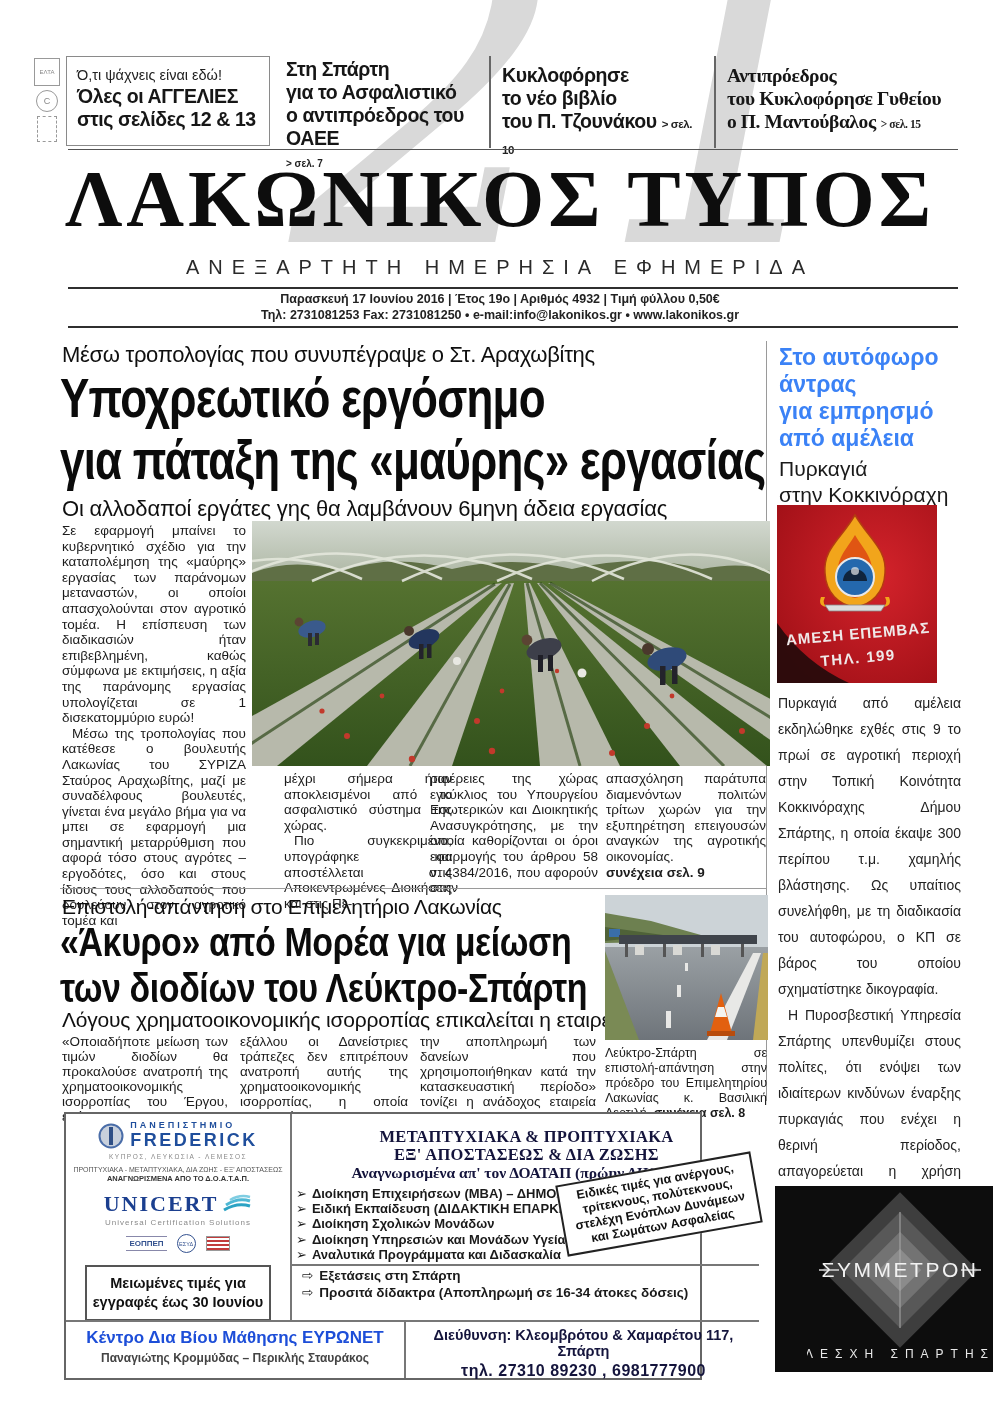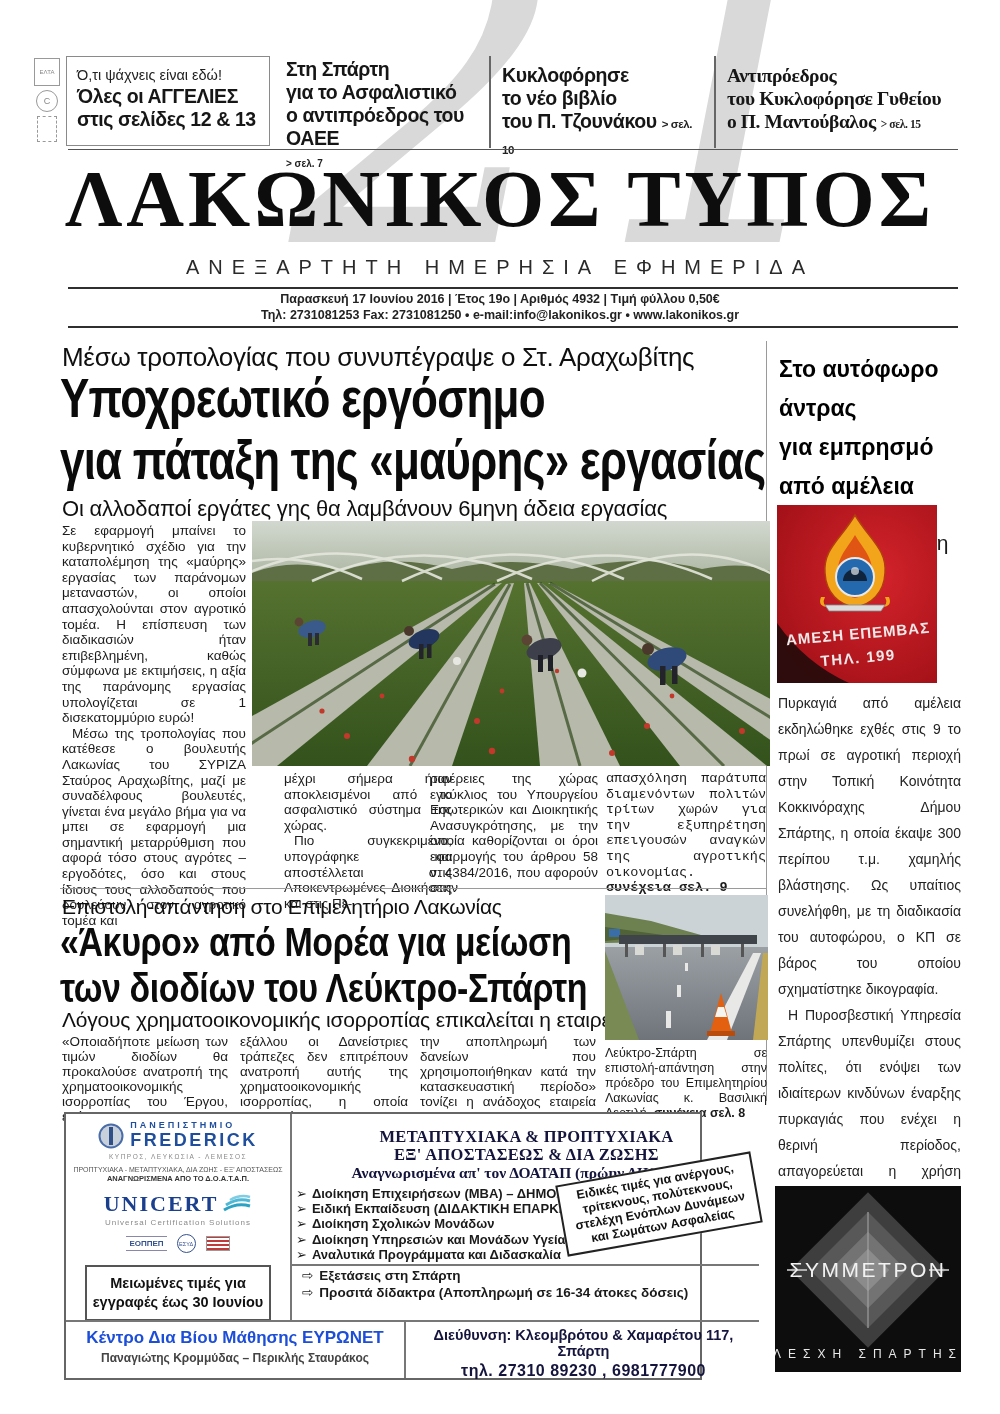--- a/index.html
+++ b/index.html
@@ -20,33 +20,33 @@
   .t-small{font-size:14.5px;color:#222;line-height:20px;}
   .t-line{font-size:19.5px;font-weight:bold;line-height:23px;color:#161616;letter-spacing:-0.4px;}
   .pageref{font-size:10px;font-weight:bold;color:#222;margin-top:8px;}
   .pageref-inline{font-size:11.5px;font-weight:bold;color:#222;margin-left:5px;}
   .vdiv{position:absolute;width:1.5px;background:#666;}
   .mast-title{left:40px;right:40px;top:154px;text-align:center;font-family:"Liberation Serif",serif;
               font-weight:bold;font-size:80px;letter-spacing:4px;color:#0d0d0d;white-space:nowrap;}
   .mast-sub{left:0;right:0;top:256px;text-align:center;font-size:20px;letter-spacing:9px;color:#2a2a2a;}
   .dateline{left:0;right:0;text-align:center;font-size:12.5px;font-weight:bold;color:#222;}
   
-  .kicker{font-size:26px;color:#0f0f0f;letter-spacing:-0.3px;white-space:nowrap;}
+  .kicker{font-size:22px;color:#0f0f0f;letter-spacing:-0.3px;white-space:nowrap;}
   .hl1{font-size:55px;font-weight:bold;letter-spacing:-1px;line-height:58px;white-space:nowrap;
        transform:scaleX(.8);transform-origin:0 50%;color:#0b0b0b;}
   .hl2{font-size:40px;font-weight:bold;letter-spacing:-0.5px;line-height:44px;white-space:nowrap;
        transform:scaleX(.85);transform-origin:0 50%;color:#0b0b0b;}
   .subhead{font-size:22px;color:#101010;letter-spacing:-0.2px;white-space:nowrap;}
   .bodytext{font-size:13.5px;line-height:15.6px;text-align:justify;color:#1c1c1c;}
   .bodytext p{margin:0;}
   .bodytext p+p{text-indent:10px;}
   .contd{font-weight:bold;}
   .caption{font-size:12.5px;line-height:15px;text-align:justify;color:#1a1a1a;}
   
-  .sb-h{font-size:23px;font-weight:bold;line-height:27px;color:#000000;margin-top:12px;}
+  .sb-h{font-size:23px;font-weight:bold;line-height:27px;color:#3b82f6;}
   .sb-s{font-size:21px;line-height:26px;color:#1a1a1a;}
   .sb-body{font-size:14px;line-height:26px;text-align:justify;color:#222;}
   .sb-body p{margin:0;}
   .sb-body p+p{text-indent:10px;}
   
   .bigad{left:64px;top:1112px;width:638px;height:268px;border:2px solid #666;background:#fff;box-sizing:border-box;}
   .adL{position:absolute;left:4px;top:6px;width:216px;text-align:center;}
   .fredrow{display:flex;align-items:center;justify-content:center;gap:6px;}
   .fredlbl{font-size:9px;letter-spacing:3px;color:#1f4e9c;font-weight:bold;text-align:left;}
   .fredname{font-size:18px;letter-spacing:2.5px;color:#1f4e9c;font-weight:bold;text-align:left;}
@@ -79,21 +79,21 @@
   .adFoot{position:absolute;left:0;top:206px;width:693px;height:56px;border-top:2px solid #777;}
   .adFootVdiv{position:absolute;left:338px;top:0;width:2px;height:56px;background:#777;}
   .footL{position:absolute;left:0;top:6px;width:338px;text-align:center;}
   .footL .l1{font-size:17px;font-weight:bold;color:#1d4ed8;}
   .footL .l2{font-size:12px;font-weight:bold;color:#444;margin-top:3px;}
   .footR{position:absolute;left:342px;top:5px;width:351px;text-align:center;color:#14143c;}
   .footR .l1{font-size:14.5px;font-weight:600;}
   .footR .l1 b{font-weight:bold;}
   .footR .l2{font-size:16px;font-weight:bold;margin-top:3px;letter-spacing:.5px;}
   
-  .symm{left:775px;top:1186px;width:186px;height:186px;background:#0d0d0d;}
+  .symm{left:775px;top:1186px;width:186px;height:186px;background:#0d0d0d;padding-left:32px;}
 </style>
 </head>
 <body>
 
 <div class="page">
 
   <div class="header">
     <div class="watermark">21</div>
 
     <div class="abs stampcol hz">
@@ -234,21 +234,21 @@
     </g>
   </svg>
 
   <div class="abs bodytext" style="left:252px;top:771px;width:168px;margin-left:32px;">
     <p>μέχρι σήμερα ήταν αποκλεισμένοι από το ασφαλιστικό σύστημα της χώρας.</p>
     <p>Πιο συγκεκριμένα, υπογράφηκε και αποστέλλεται στις Αποκεντρωμένες Διοικήσεις και στις Πε-</p>
   </div>
   <div class="abs bodytext" style="left:430px;top:771px;width:168px;">
     <p>ριφέρειες της χώρας εγκύκλιος του Υπουργείου Εσωτερικών και Διοικητικής Ανασυγκρότησης, με την οποία καθορίζονται οι όροι εφαρμογής του άρθρου 58 ν. 4384/2016, που αφορούν στην</p>
   </div>
-  <div class="abs bodytext" style="left:606px;top:771px;width:160px;font-family:Liberation Mono, monospace;">
+  <div class="abs bodytext" style="left:606px;top:771px;width:160px;">
     <p>απασχόληση παράτυπα διαμενόντων πολιτών τρίτων χωρών για την εξυπηρέτηση επειγουσών αναγκών της αγροτικής οικονομίας.</p>
     <p class="contd" style="text-indent:0;">συνέχεια σελ. 9</p>
   </div>
 
   <div class="abs" style="left:60px;top:888px;width:706px;height:1px;background:#9a9a9a;"></div>
 
   <div class="abs kicker" style="left:62px;top:895px;font-size:21px;">Επιστολή-απάντηση στο Επιμελητήριο Λακωνίας</div>
   <div class="abs hl2" style="left:60px;top:920px;">«Άκυρο» από Μορέα για μείωση</div>
   <div class="abs hl2" style="left:60px;top:966px;">των διοδίων του Λεύκτρο-Σπάρτη</div>
   <div class="abs subhead" style="left:62px;top:1008px;font-size:21px;">Λόγους χρηματοοικονομικής ισορροπίας επικαλείται η εταιρεία</div>

